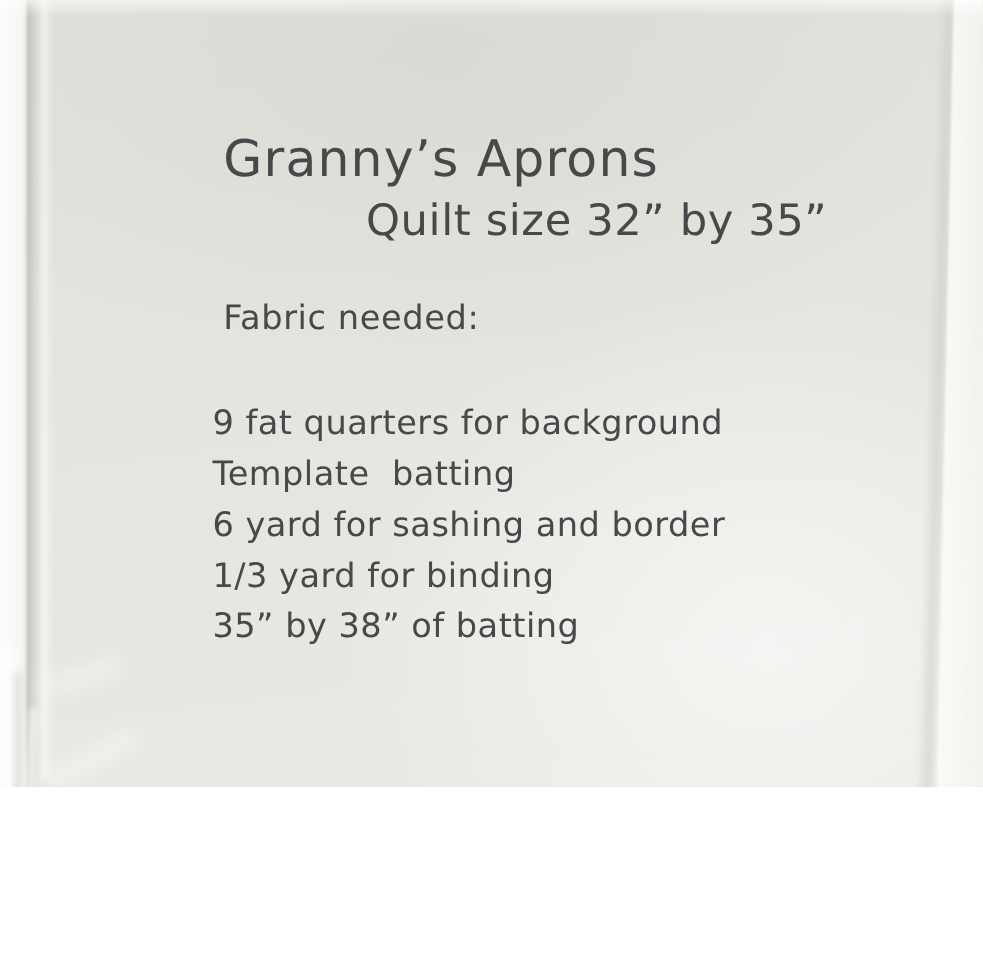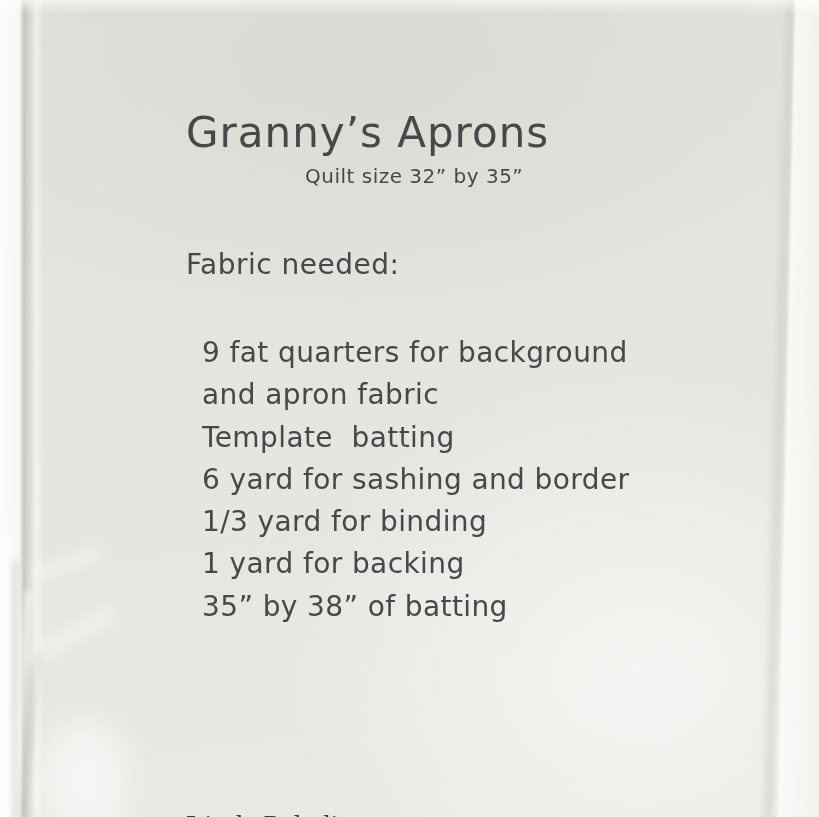--- a/index.html
+++ b/index.html
@@ -3,21 +3,21 @@
 <meta charset="utf-8">
 <style>
   html, body {
     margin: 0;
     padding: 0;
     background: #ffffff;
   }
   .photo {
     position: relative;
     width: 819px;
-    height: 817px;
+    height: 656px;
     overflow: hidden;
     background:
       radial-gradient(ellipse 600px 500px at 78% 82%, rgba(255,255,255,0.55), rgba(255,255,255,0) 60%),
       radial-gradient(ellipse 700px 400px at 45% 8%, rgba(210,211,205,0.5), rgba(210,211,205,0) 70%),
       linear-gradient(173deg, #e0e1db 0%, #e4e5df 38%, #e7e7e2 70%, #eae9e5 100%);
     font-family: "DejaVu Sans", sans-serif;
   }
 
   
   .left-white-strip {
@@ -67,28 +67,28 @@
   .wrinkle-shade.s2 { left: 28px; top: 650px; width: 5px; height: 170px; transform: rotate(5deg); filter: blur(3px); }
 
   
   .ink { color: #47484a; }
   .pattern-title {
     position: absolute; left: 186px; top: 108px;
     font-size: 42px; letter-spacing: 1px; white-space: pre;
   }
   .quilt-size {
     position: absolute; left: 305px; top: 164px;
-    font-size: 20px; letter-spacing: 0.5px; white-space: pre;
+    font-size: 36px; letter-spacing: 0.5px; white-space: pre;
   }
   .fabric-heading {
     position: absolute; left: 186px; top: 248px;
     font-size: 28px; letter-spacing: 0.5px; white-space: pre; text-align: right;
   }
   .materials {
-    position: absolute; left: 202px; top: 332px;
+    position: absolute; left: 177px; top: 332px;
     font-size: 28px; letter-spacing: 0.4px;
     line-height: 42.3px;
   }
   .materials .material-line { white-space: pre; }
   .credits {
     position: absolute; left: 186px; top: 722px;
     font-family: "Liberation Serif", serif;
     font-size: 30px; color: #383941;
     line-height: 41px; white-space: pre;
   }
@@ -112,25 +112,23 @@
   <div class="wrinkle w5"></div>
   <div class="wrinkle-shade s1"></div>
   <div class="wrinkle-shade s2"></div>
 
   <div class="pattern-title ink">Granny’s Aprons</div>
   <div class="quilt-size ink">Quilt size 32” by 35”</div>
   <div class="fabric-heading ink">Fabric needed:</div>
 
   <div class="materials ink">
     <div class="material-line">9 fat quarters for background</div>
-    <div class="material-line">and apron fabric</div>
     <div class="material-line">Template  batting</div>
     <div class="material-line">6 yard for sashing and border</div>
     <div class="material-line">1/3 yard for binding</div>
-    <div class="material-line">1 yard for backing</div>
     <div class="material-line">35” by 38” of batting</div>
   </div>
 
   <div class="credits">
     <div>Linda Paladino</div>
     
   </div>
 
 </div>
 

